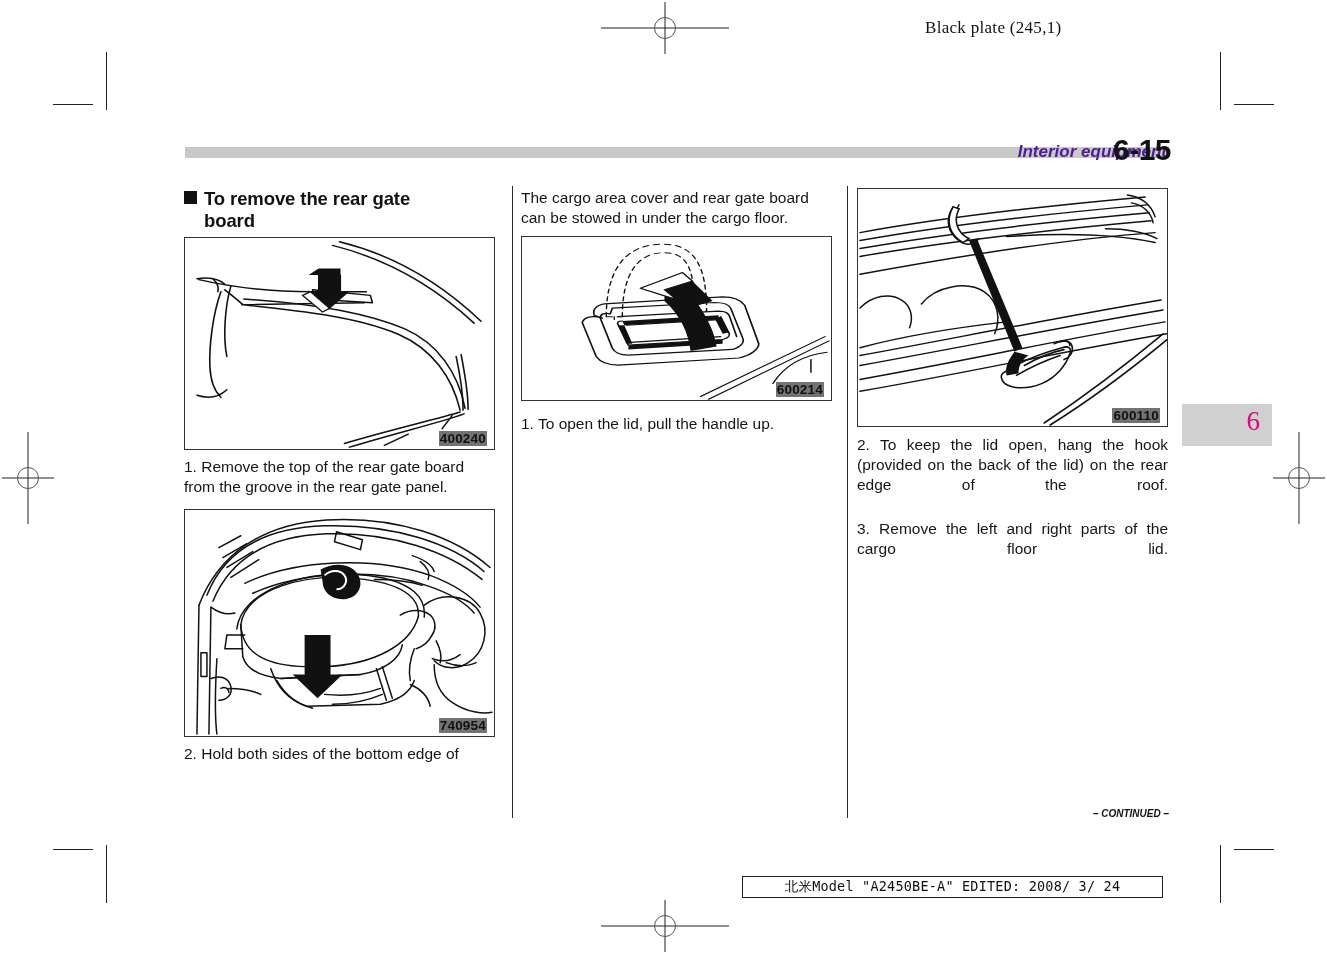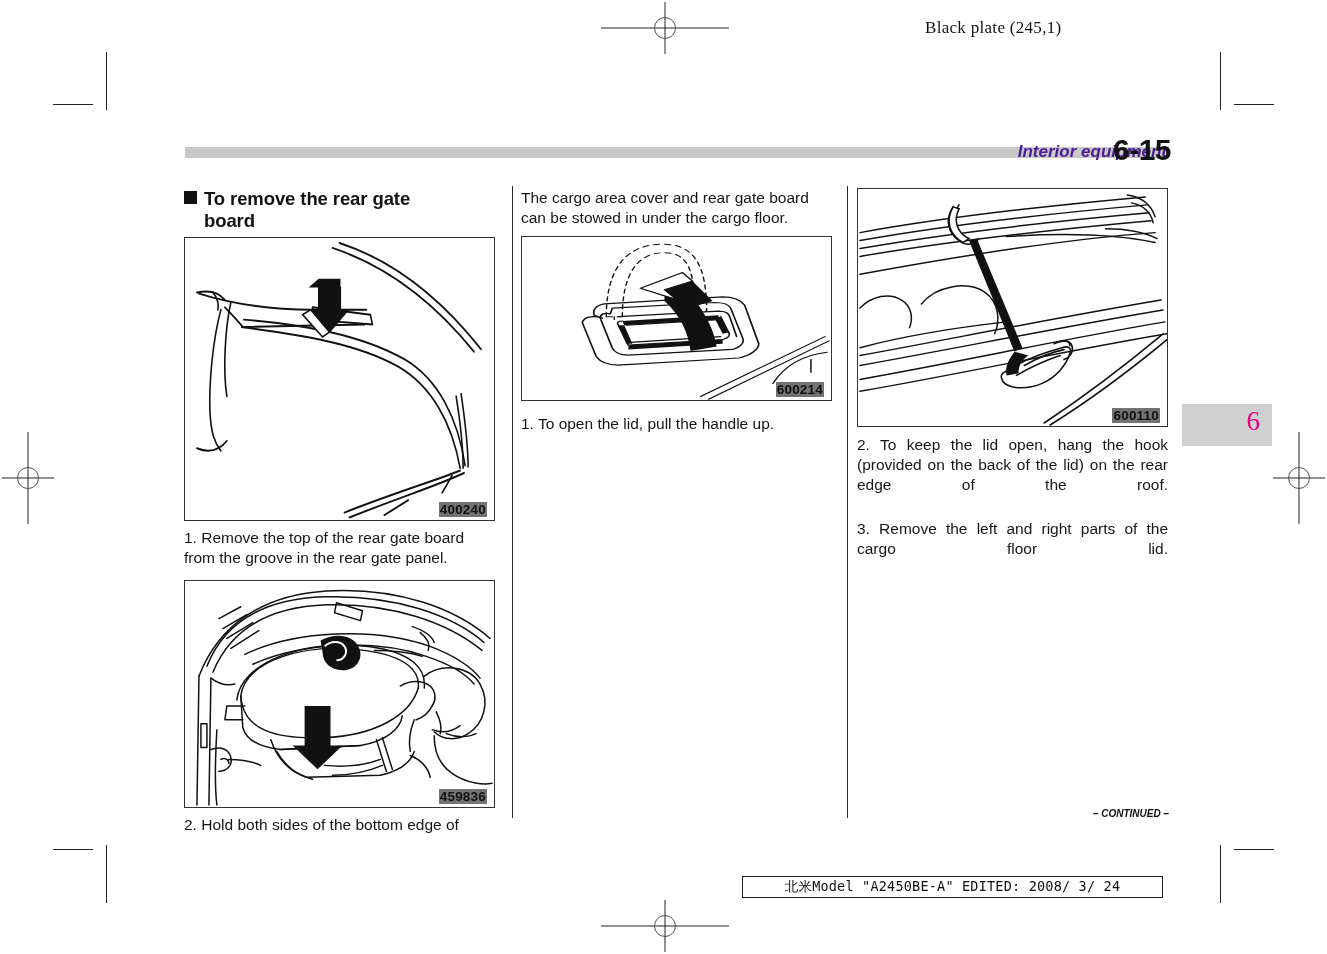--- a/index.html
+++ b/index.html
@@ -238,21 +238,21 @@
   <div class="col-rule" id="rule1"></div>
   <div class="col-rule" id="rule2"></div>
 
   <div class="col" id="col1">
 
     <h2 class="sec-head">
       <span class="bullet"></span><span class="htext">To remove the rear gate</span>
       <span class="hline2">board</span>
     </h2>
 
-    <div class="fig" style="height:284px;">
+    <div class="fig" style="height:213px;">
       <svg viewBox="0 0 310 228" preserveAspectRatio="none" aria-hidden="true">
         <g fill="none" stroke="#111" stroke-width="1.6" stroke-linecap="round" stroke-linejoin="round">
 
           <path d="M148 8 C 200 22 248 50 290 92"></path>
           <path d="M155 4 C 208 18 256 48 297 90"></path>
 
           <path d="M12 44 C 24 42 34 44 40 50"></path>
           <path d="M28 44 C 33 49 34 54 33 58"></path>
 
           <path d="M14 45 C 50 54 92 58 128 58 L 182 58"></path>
@@ -341,21 +341,21 @@
           <path d="M226 176 C 236 180 244 188 246 198"></path>
         </g>
 
         <path d="M136 60 C 150 52 168 54 174 66 C 180 78 172 90 158 90 C 146 90 138 82 138 72 Z" fill="#111"></path>
         <path d="M140 66 C 146 60 156 60 160 66 C 164 72 160 80 152 80" fill="none" stroke="#fff" stroke-width="2"></path>
 
         <g>
           <path d="M120 126 L 146 126 L 146 166 L 158 166 L 133 190 L 108 166 L 120 166 Z" fill="#111"></path>
         </g>
       </svg>
-      <div class="fignum">459836</div>
+      <div class="fignum">740954</div>
     </div>
 
     <p class="body">2.   Hold both sides of the bottom edge of</p>
   </div>
 
   <div class="col" id="col2">
 
 
 
     <p class="body">The cargo area cover and rear gate board can be stowed in under the cargo floor.</p>

